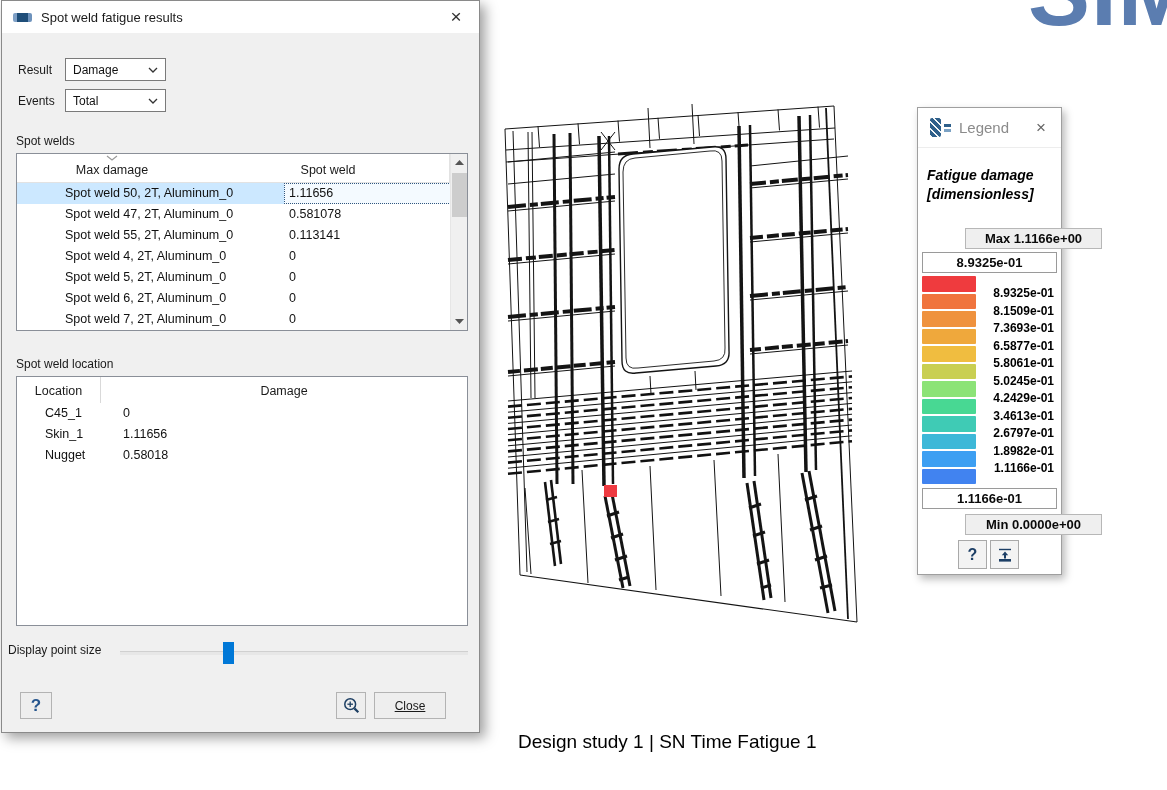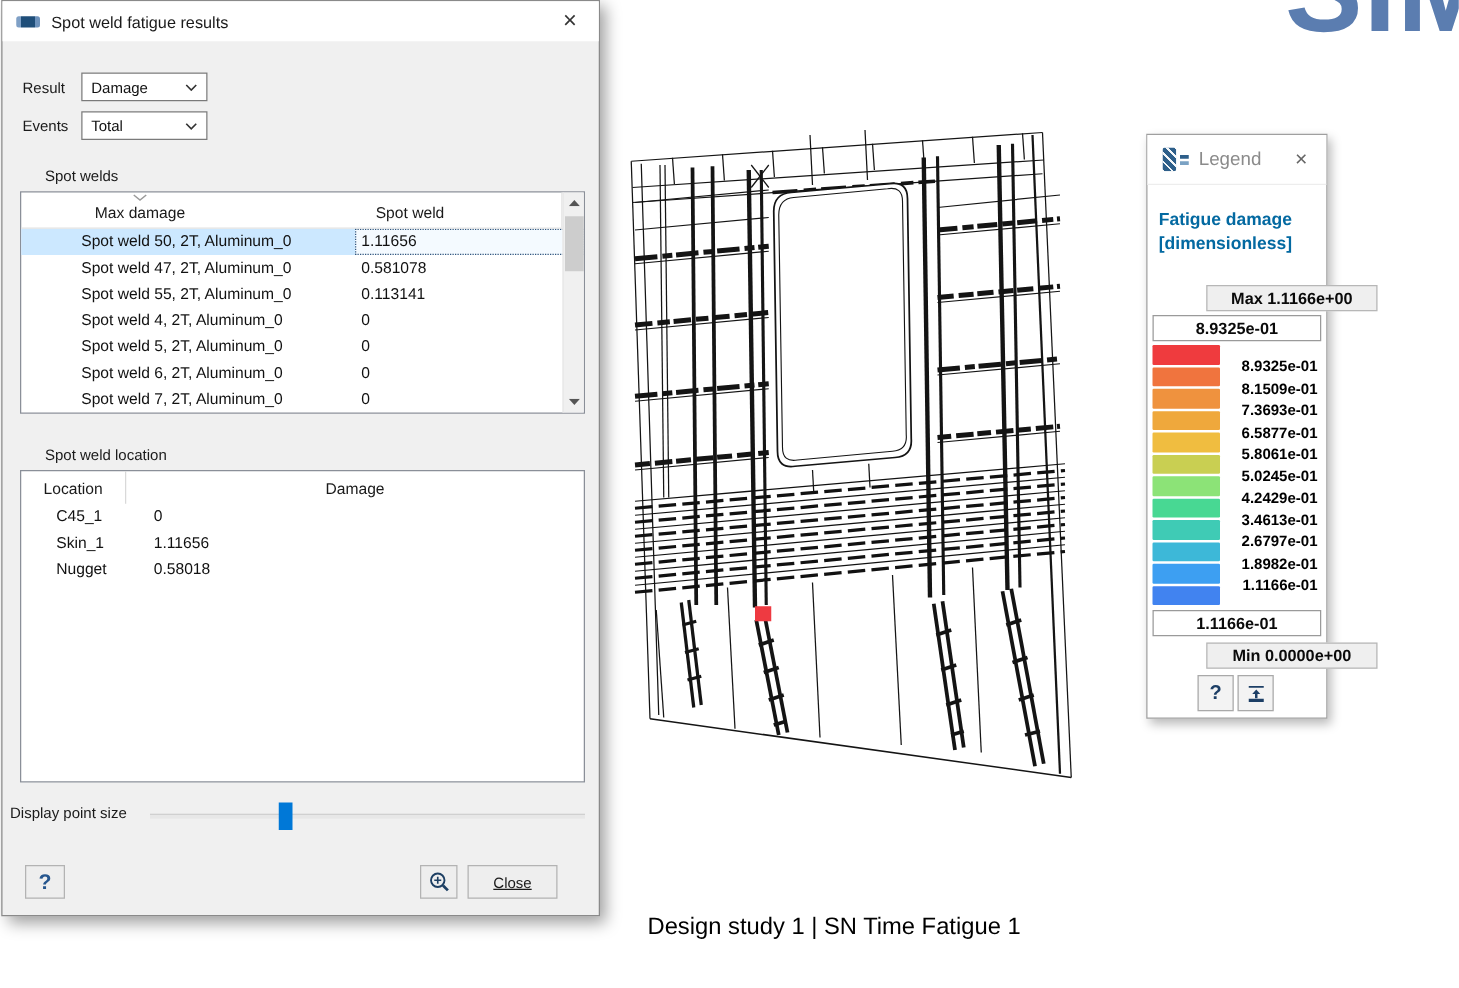--- a/index.html
+++ b/index.html
@@ -15,21 +15,21 @@
   .titlebar .ticon { width:19px; height:9px; margin-left:11px; border-radius:2px;
                      background:linear-gradient(90deg,#7fa0c6 0 4px,#1f4e79 4px 15px,#6d92bc 15px 19px); }
   .titlebar .ttext { margin-left:9px; font-size:13px; color:#1a1a1a; }
   .winclose { position:absolute; right:6px; top:3px; width:34px; height:26px; border:none;
               background:transparent; font-size:19px; color:#333; line-height:26px; text-align:center; cursor:pointer; }
   .formlabel { position:absolute; font-size:12px; color:#1a1a1a; }
   .combo { position:absolute; left:63px; width:101px; height:23px; background:#fff;
            border:1px solid #7a7a7a; font-size:12px; color:#111;
            display:flex; align-items:center; padding-left:7px; cursor:default; }
   .combo svg { position:absolute; right:7px; top:8px; }
-  .grouplabel { position:absolute; font-size:12px; color:#1a1a1a;margin-left:20px; }
+  .grouplabel { position:absolute; font-size:12px; color:#1a1a1a; }
 
   .table { position:absolute; left:14px; width:452px; background:#fff; border:1px solid #8a8f98; }
   .t1 { top:152px; height:178px; }
   .t2 { top:375px; height:250px; }
   .thead { position:relative; display:flex; font-size:12.5px; color:#1a1a1a; }
   .t1 .thead { height:29px; border-bottom:1px solid #e2e2e2; }
   .t2 .thead { height:26px; }
   .th { display:flex; align-items:flex-end; justify-content:center; padding-bottom:5px; }
   .t1 .th1 { width:243px; border-right:1px solid #e2e2e2; }
   .t1 .th2 { width:190px; position:relative; }
@@ -72,21 +72,21 @@
                   border-bottom:1px solid #ededed; display:flex; align-items:center; }
   .leg-icon { width:11px; height:19px; margin-left:12px; border-radius:2px; background:#2e5f8a;
               background-image:repeating-linear-gradient(45deg,rgba(255,255,255,.95) 0 1.5px,transparent 1.5px 5px); }
   .leg-bars { margin-left:3px; display:flex; flex-direction:column; gap:2px; }
   .leg-bars i { display:block; width:7px; height:3px; background:#2e5f8a; }
   .leg-bars i:last-child { background:#7ba2c4; }
   .leg-title { margin-left:8px; font-size:15px; color:#8b8b8b; }
   .leg-close { position:absolute; right:8px; top:8px; width:24px; height:24px; border:none; background:transparent;
                font-size:17px; color:#666; cursor:pointer; }
   .leg-heading { position:absolute; left:9px; top:58px; font-size:14px; font-weight:bold;
-                 color:#0369a1; line-height:19px; }
+                 color:#000000; line-height:19px;font-style:italic; }
   .leg-bar { position:absolute; left:3px; width:137px; height:21px; background:#efefef;
              border:1px solid #b7b7b7; font-size:13px; font-weight:bold; color:#0a0a0a;
              display:flex; align-items:center; justify-content:center;margin-left:44px; }
   .leg-bar.max { top:120px; } .leg-bar.min { top:406px; }
   .leg-box { position:absolute; left:4px; width:135px; height:21px; background:#fff;
              border:1px solid #9a9a9a; font-size:13px; font-weight:bold; color:#0a0a0a;
              display:flex; align-items:center; justify-content:center; }
   .leg-box.upper { top:144px; } .leg-box.lower { top:380px; }
   .leg-swatches { position:absolute; left:4px; top:168px; width:54px; }
   .leg-swatches .sw { width:54px; height:15.5px; margin-bottom:2px; border-radius:1px; }

